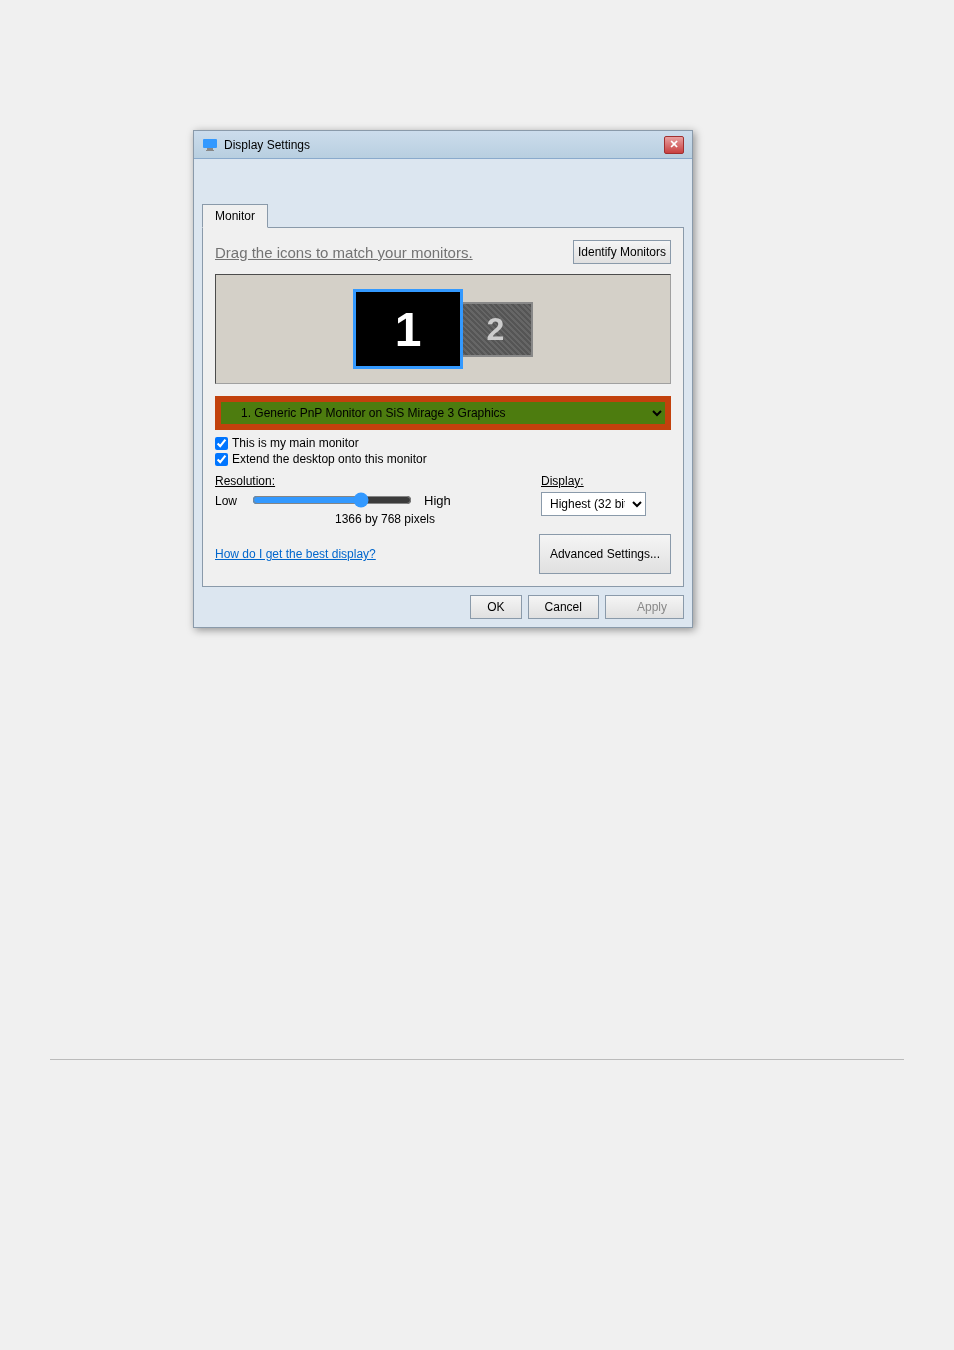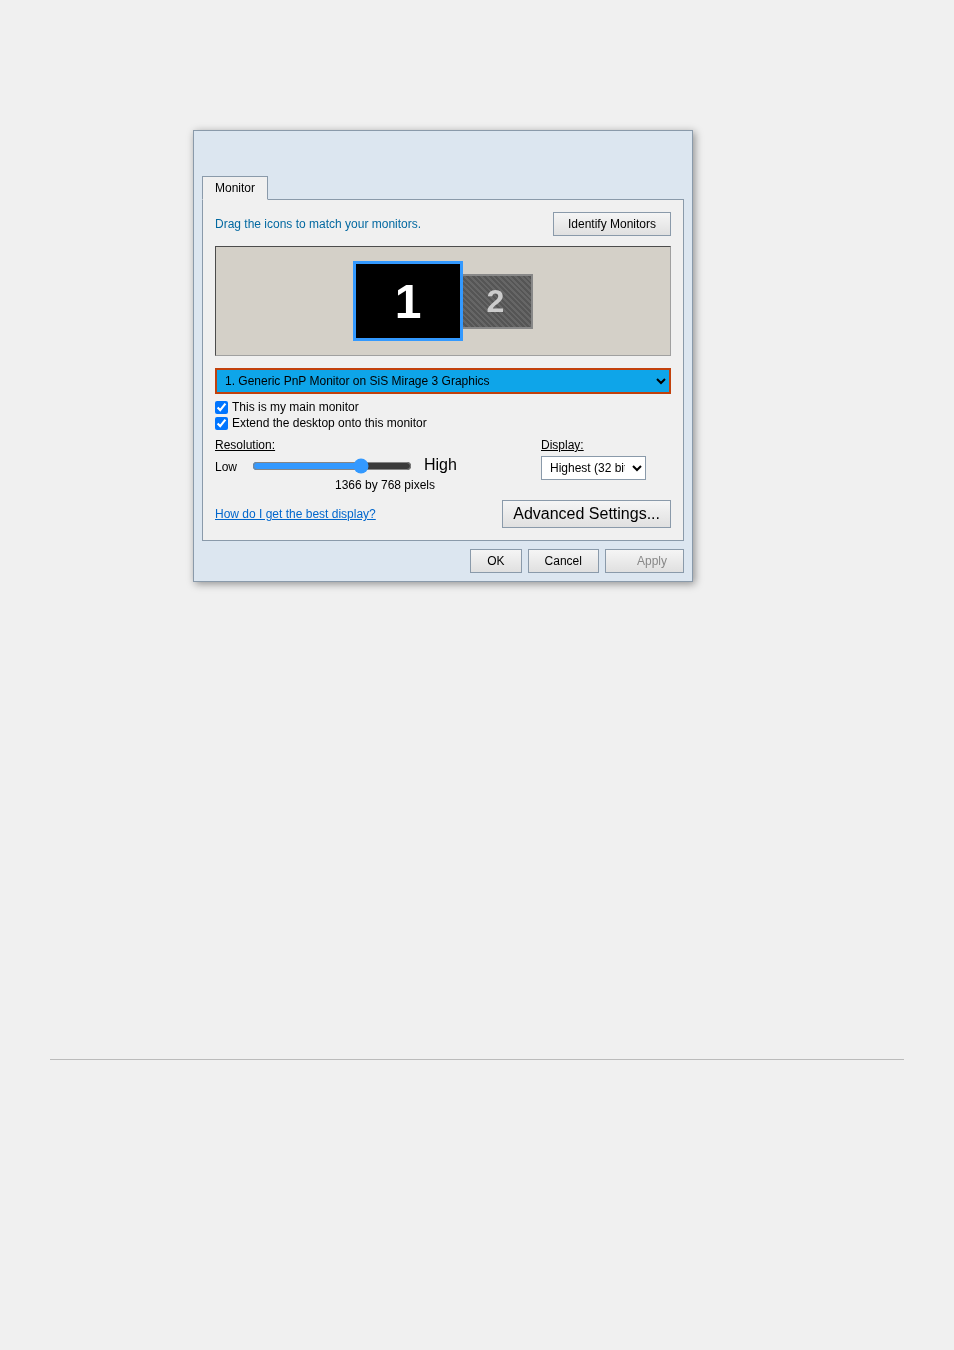--- a/index.html
+++ b/index.html
@@ -99,26 +99,27 @@
     }
 
     .identify-row {
       display: flex;
       justify-content: space-between;
       align-items: center;
       margin-bottom: 10px;
     }
 
     .identify-text {
-      font-size: 12px;
-      color: #0369a1;
+      font-size: 15px;
+      color: #737373;
+      text-decoration: underline;
     }
 
     .identify-btn {
-      padding: 4px 14px;
+      padding: 4px 4px;
       background: linear-gradient(to bottom, #f5f5f5, #e0e0e0);
       border: 1px solid #8a9aaa;
       font-size: 12px;
       cursor: pointer;
       text-align: center;
     }
 
     .monitors-area {
       background: #d4d0c8;
       border: 1px inset #a0a0a0;
@@ -169,24 +170,24 @@
         #666 4px
       );
     }
 
     .monitor-dropdown-row {
       margin-bottom: 6px;
     }
 
     .monitor-select {
       width: 100%;
-      padding: 3px 4px;
-      font-size: 12px;
-      background: #0ea5e9;
-      border: 2px solid #c2410c;
+      padding: 3px 16px;
+      font-size: 12px;
+      background: #4d7c0f;
+      border: 6px solid #c2410c;
     }
 
     .checkbox-row {
       display: flex;
       align-items: center;
       gap: 4px;
       margin-bottom: 2px;
       font-size: 12px;
     }
 
@@ -228,21 +229,21 @@
       font-size: 12px;
       min-width: 25px;
     }
 
     .resolution-slider {
       width: 160px;
       accent-color: #3399ff;
     }
 
     .high-label {
-      font-size: 16px;
+      font-size: 13px;
     }
 
     .resolution-value {
       font-size: 12px;
       text-align: center;
       margin-left: 30px;
     }
 
     .colors-section {
       min-width: 130px;
@@ -273,24 +274,24 @@
     }
 
     .help-link {
       color: #0066cc;
       text-decoration: underline;
       font-size: 12px;
       cursor: pointer;
     }
 
     .advanced-btn {
-      padding: 4px 10px;
+      padding: 12px 10px;
       background: linear-gradient(to bottom, #f5f5f5, #e0e0e0);
       border: 1px solid #8a9aaa;
-      font-size: 16px;
+      font-size: 12px;
       cursor: pointer;
       margin-left: 36px;
     }
 
     .bottom-row {
       display: flex;
       justify-content: flex-end;
       align-items: center;
       gap: 6px;
       padding: 8px;
@@ -330,20 +331,31 @@
       right: 50px;
       height: 1px;
       background: #bbb;
     }
   </style>
 </head>
 <body>
 
 <div class="dialog-container">
 
+  <div class="title-bar">
+    <div class="title-bar-left">
+      <svg class="title-bar-icon" viewBox="0 0 16 16" xmlns="http://www.w3.org/2000/svg">
+        <rect x="1" y="2" width="14" height="9" fill="#3399ff" rx="1"></rect>
+        <rect x="5" y="11" width="6" height="2" fill="#888"></rect>
+        <rect x="4" y="13" width="8" height="1" fill="#888"></rect>
+      </svg>
+      <span class="title-bar-title">Display Settings</span>
+    </div>
+    <div class="title-bar-close">✕</div>
+  </div>
 
   <div class="tab-bar">
     <div class="tab active">Monitor</div>
   </div>
 
   <div class="tab-content">
 
     <div class="identify-row">
       <span class="identify-text">Drag the icons to match your monitors.</span>
       <button class="identify-btn">Identify Monitors</button>

